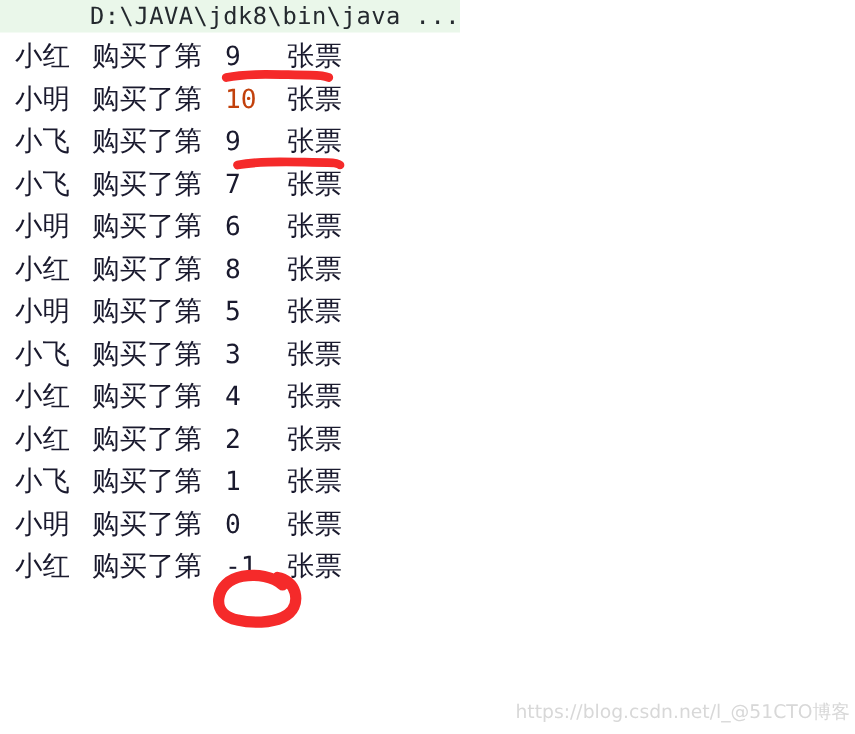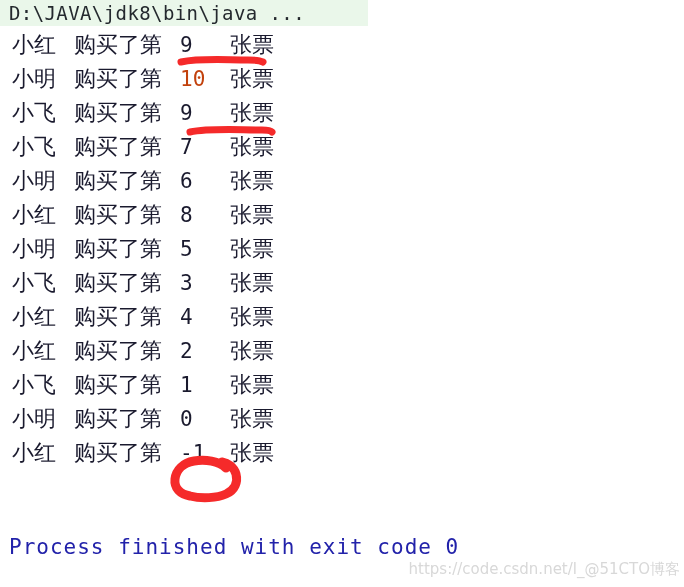--- a/index.html
+++ b/index.html
@@ -47,21 +47,21 @@
   .row {
     position: relative;
     height: 34px;
     display: flex;
     align-items: center;
     padding-left: 12px;
     box-sizing: border-box;
     white-space: pre;
   }
   .seg {
-    font-family: Liberation Sans, sans-serif;
+    font-family: Liberation Serif, serif;
     font-size: 22px;
     color: #1a1a2e;
     white-space: pre;
   }
   .seg-name {
     display: inline-block;
     width: 56px;
   }
   .seg-mid {
     display: inline-block;
@@ -110,43 +110,42 @@
     width: 684px;
     height: 587px;
     pointer-events: none;
   }
 </style>
 </head>
 <body>
 
 <div id="screen">
 
-  <div class="cmd-line" style="background: rgb(234, 247, 234);">
+  <div class="cmd-line" style="background: rgb(234, 247, 234); justify-content: flex-end;">
     <span class="cmd-text">D:\JAVA\jdk8\bin\java ...</span>
   </div>
 
   <div class="console" id="console-rows">
       <div class="row"><span class="seg seg-name" style="color: rgb(26, 26, 46);">小红</span><span class="seg seg-mid" style="color: rgb(26, 26, 46);"> 购买了第 </span><span class="seg seg-num" style="color: rgb(26, 26, 46);">9</span><span class="seg seg-tail" style="color: rgb(26, 26, 46);"> 张票</span></div>
       <div class="row"><span class="seg seg-name" style="color: rgb(26, 26, 46);">小明</span><span class="seg seg-mid" style="color: rgb(26, 26, 46);"> 购买了第 </span><span class="seg seg-num" style="color: #c2410c;">10</span><span class="seg seg-tail" style="color: rgb(26, 26, 46);"> 张票</span></div>
       <div class="row"><span class="seg seg-name" style="color: rgb(26, 26, 46);">小飞</span><span class="seg seg-mid" style="color: rgb(26, 26, 46);"> 购买了第 </span><span class="seg seg-num" style="color: rgb(26, 26, 46);">9</span><span class="seg seg-tail" style="color: rgb(26, 26, 46);"> 张票</span></div>
       <div class="row"><span class="seg seg-name" style="color: rgb(26, 26, 46);">小飞</span><span class="seg seg-mid" style="color: rgb(26, 26, 46);"> 购买了第 </span><span class="seg seg-num" style="color: rgb(26, 26, 46);">7</span><span class="seg seg-tail" style="color: rgb(26, 26, 46);"> 张票</span></div>
       <div class="row"><span class="seg seg-name" style="color: rgb(26, 26, 46);">小明</span><span class="seg seg-mid" style="color: rgb(26, 26, 46);"> 购买了第 </span><span class="seg seg-num" style="color: rgb(26, 26, 46);">6</span><span class="seg seg-tail" style="color: rgb(26, 26, 46);"> 张票</span></div>
       <div class="row"><span class="seg seg-name" style="color: rgb(26, 26, 46);">小红</span><span class="seg seg-mid" style="color: rgb(26, 26, 46);"> 购买了第 </span><span class="seg seg-num" style="color: rgb(26, 26, 46);">8</span><span class="seg seg-tail" style="color: rgb(26, 26, 46);"> 张票</span></div>
       <div class="row"><span class="seg seg-name" style="color: rgb(26, 26, 46);">小明</span><span class="seg seg-mid" style="color: rgb(26, 26, 46);"> 购买了第 </span><span class="seg seg-num" style="color: rgb(26, 26, 46);">5</span><span class="seg seg-tail" style="color: rgb(26, 26, 46);"> 张票</span></div>
       <div class="row"><span class="seg seg-name" style="color: rgb(26, 26, 46);">小飞</span><span class="seg seg-mid" style="color: rgb(26, 26, 46);"> 购买了第 </span><span class="seg seg-num" style="color: rgb(26, 26, 46);">3</span><span class="seg seg-tail" style="color: rgb(26, 26, 46);"> 张票</span></div>
       <div class="row"><span class="seg seg-name" style="color: rgb(26, 26, 46);">小红</span><span class="seg seg-mid" style="color: rgb(26, 26, 46);"> 购买了第 </span><span class="seg seg-num" style="color: rgb(26, 26, 46);">4</span><span class="seg seg-tail" style="color: rgb(26, 26, 46);"> 张票</span></div>
       <div class="row"><span class="seg seg-name" style="color: rgb(26, 26, 46);">小红</span><span class="seg seg-mid" style="color: rgb(26, 26, 46);"> 购买了第 </span><span class="seg seg-num" style="color: rgb(26, 26, 46);">2</span><span class="seg seg-tail" style="color: rgb(26, 26, 46);"> 张票</span></div>
       <div class="row"><span class="seg seg-name" style="color: rgb(26, 26, 46);">小飞</span><span class="seg seg-mid" style="color: rgb(26, 26, 46);"> 购买了第 </span><span class="seg seg-num" style="color: rgb(26, 26, 46);">1</span><span class="seg seg-tail" style="color: rgb(26, 26, 46);"> 张票</span></div>
       <div class="row"><span class="seg seg-name" style="color: rgb(26, 26, 46);">小明</span><span class="seg seg-mid" style="color: rgb(26, 26, 46);"> 购买了第 </span><span class="seg seg-num" style="color: rgb(26, 26, 46);">0</span><span class="seg seg-tail" style="color: rgb(26, 26, 46);"> 张票</span></div>
       <div class="row"><span class="seg seg-name" style="color: rgb(26, 26, 46);">小红</span><span class="seg seg-mid" style="color: rgb(26, 26, 46);"> 购买了第 </span><span class="seg seg-num" style="color: rgb(26, 26, 46);">-1</span><span class="seg seg-tail" style="color: rgb(26, 26, 46);"> 张票</span></div>
     </div>
 
-  <div class="process-line" style="color: rgb(34, 34, 170);">Process finished with exit code 0</div>
 
-  <div class="watermark" style="color: rgb(216, 216, 216);">https://code.csdn.net/l_@51CTO博客</div>
+  <div class="watermark" style="color: rgb(216, 216, 216);">https://blog.csdn.net/l_@51CTO博客</div>
 
   <svg class="annot-layer" viewBox="0 0 684 587">
 
     <path id="ann-underline-1" d="M181,62 C200,58 225,60 248,60 C256,60 261,61 263,62" stroke="#f52a2a" stroke-width="7" stroke-linecap="round" fill="none"></path>
 
     <path id="ann-underline-2" d="M190,132 C210,128 238,130 262,130 C268,130 271,131 272,132" stroke="#f52a2a" stroke-width="7" stroke-linecap="round" fill="none"></path>
 
     <path id="ann-circle" d="M226,468 C219,461 205,459 194,461 C183,463 176,470 175,479
              C174,488 180,494 190,496 C202,499 217,498 226,494
              C235,490 238,482 236,474 C234,467 228,463 222,462" stroke="#f52a2a" stroke-width="9" stroke-linecap="round" stroke-linejoin="round" fill="none"></path>

